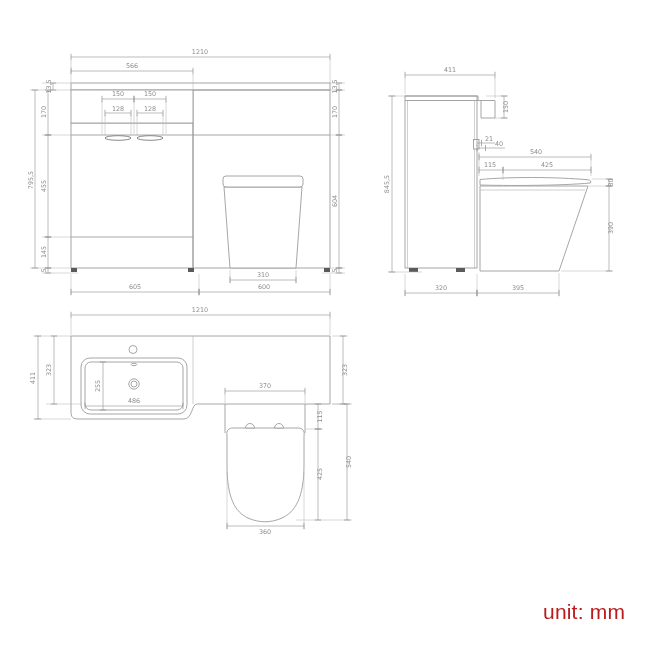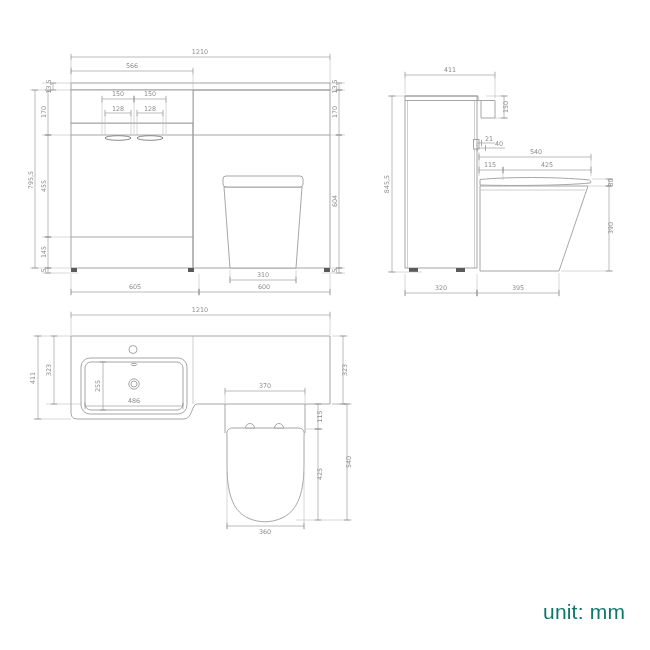--- a/index.html
+++ b/index.html
@@ -12,21 +12,21 @@
   .thin{stroke:#b0b0b0;stroke-width:0.6;fill:none;}
   .ext {stroke:#b9b9b9;stroke-width:0.55;fill:none;}
   .dim {stroke:#979797;stroke-width:0.65;fill:none;
         marker-start:url(#tk);marker-end:url(#tk);}
   .lead{stroke:#979797;stroke-width:0.65;fill:none;}
   text.d{font-family:"DejaVu Sans",sans-serif;font-size:6.4px;fill:#8d8d8d;
          text-anchor:middle;}
   .foot{fill:#5a5a5a;stroke:none;}
   .unit-label{position:absolute;left:543px;top:600px;width:100px;
               font-family:"Liberation Sans",sans-serif;font-size:21px;
-              color:#0f766e;letter-spacing:0.2px;}
+              color:#b91c1c;letter-spacing:0.2px;}
 </style>
 </head>
 <body>
 
 <div class="stage">
 <svg width="650" height="650" viewBox="0 0 650 650">
   <defs>
     <marker id="tk" markerWidth="8" markerHeight="8" refX="4" refY="4" orient="auto" markerUnits="userSpaceOnUse">
       <path d="M4,0.8 L4,7.2" stroke="#8d8d8d" stroke-width="0.7"></path>
     </marker>

